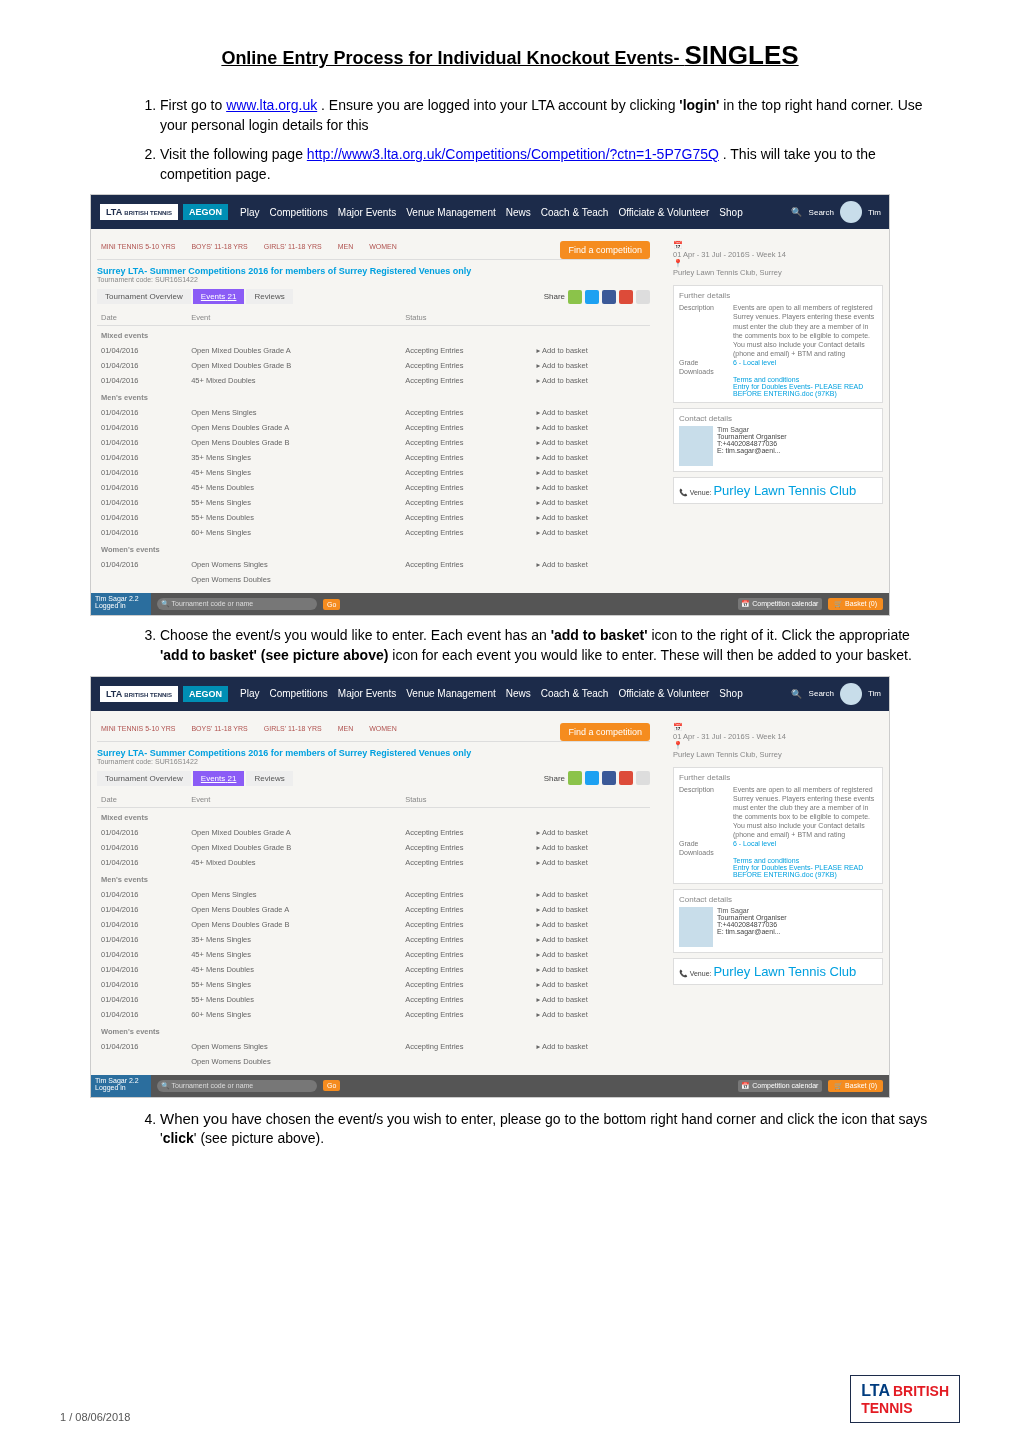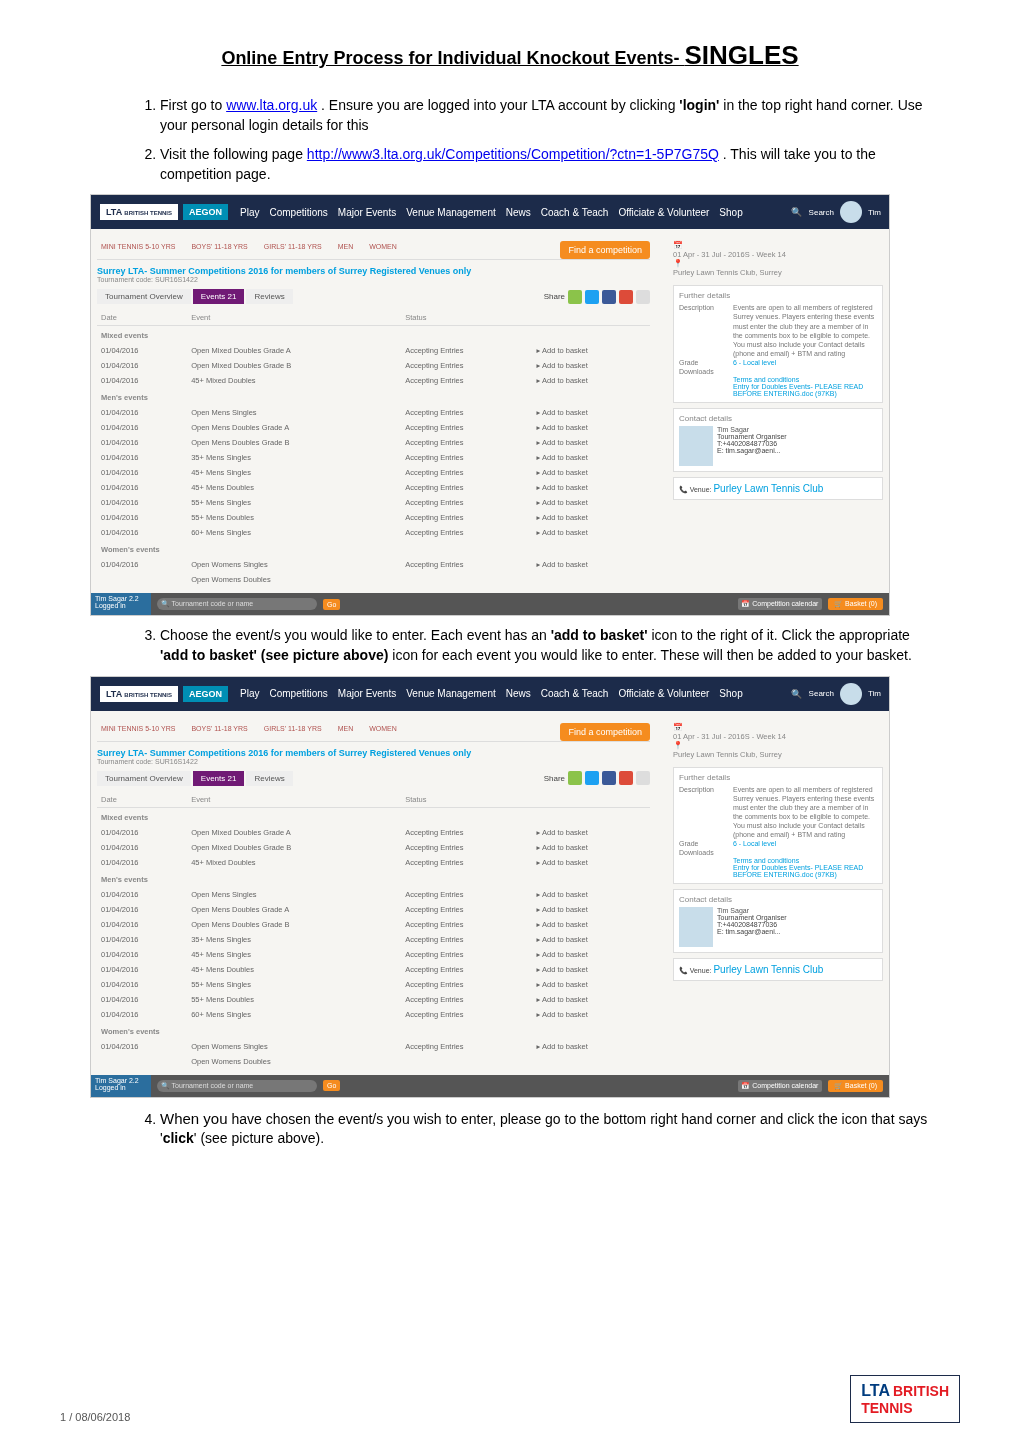--- a/index.html
+++ b/index.html
@@ -68,21 +68,21 @@
   .cat-tabs span { padding: 2px 4px; }
   .find-btn {
     float: right; background:#f58c1f; color:#fff; padding:4px 8px; border-radius:3px;
     font-size:9px;
   }
   .comp-header { clear:both; padding: 6px 0; border-top:1px solid #ddd; margin-top:6px;}
   .comp-title { color:#00a0df; font-size:9px; font-weight:bold; }
   .comp-code { color:#888; font-size:7px; }
   .tabbar { display:flex; align-items:center; margin-top:6px; }
   .tabbtn { padding:3px 8px; font-size:8px; color:#555; background:#eee; margin-right:2px; }
-  .tabbtn.active { background:#701a75; color:#fff; }
+  .tabbtn.active { background:#8b5cf6; color:#fff;text-decoration:underline; }
   .share { margin-left:auto; display:flex; align-items:center; gap:3px; font-size:8px; }
   .sh { width:14px; height:14px; display:inline-block; border-radius:2px; }
   .sh.s1{background:#8bc34a;} .sh.s2{background:#1da1f2;} .sh.s3{background:#3b5998;} .sh.s4{background:#dd4b39;} .sh.s5{background:#ddd;}
   table.evt { width:100%; border-collapse: collapse; font-size:7.5px; }
   table.evt th { text-align:left; color:#888; padding:3px 4px; border-bottom:1px solid #ddd; font-weight:normal; }
   table.evt td { padding:3px 4px; color:#666; vertical-align: top; }
   td.name { color:#00a0df; }
   td.add { color:#00a0df; }
   tr.sec td { color:#888; font-weight:bold; padding-top:5px; }
   .side-block { border:1px solid #ddd; padding:5px; margin-bottom:5px; background:#fff; }
@@ -102,21 +102,21 @@
   }
   .searchfield { flex:1; max-width:160px; background:#777; color:#ddd; font-size:7px; padding:2px 4px; border-radius:8px; }
   .searchfield::before { content:"🔍 "; }
   .gobtn { background:#f58c1f; color:#fff; font-size:7px; padding:2px 4px; border-radius:2px; }
   .calbtn { background:#777; color:#fff; font-size:7px; padding:2px 4px; border-radius:2px; margin-left:auto; }
   .basketbtn { background:#f58c1f; color:#fff; font-size:7px; padding:2px 6px; border-radius:2px; }
   .date-info { color:#888; font-size:7.5px; margin-bottom:8px;}
   .date-info span { display:block; }
   .side-col.top { padding-top: 6px; }
   .contact-photo { width:34px; height:40px; background:#c8ddea; float:left; margin-right:4px; }
-  .side-block .venue { color:#00a0df; font-size:10px; }
+  .side-block .venue { color:#00a0df; font-size:13px; }
   .side-block .phone-ico::before { content:"📞 "; }
   .footer {
     position: absolute; bottom: 20px; left: 60px; right: 60px;
     display: flex; justify-content: space-between; align-items: flex-end;
     font-size: 11px; color:#555;
   }
   .footer-logo {
     border: 1px solid #1c2b4a; padding: 6px 10px;
   }
   .footer-logo .l1 { color:#003c7f; font-weight:bold; font-size:16px; }

